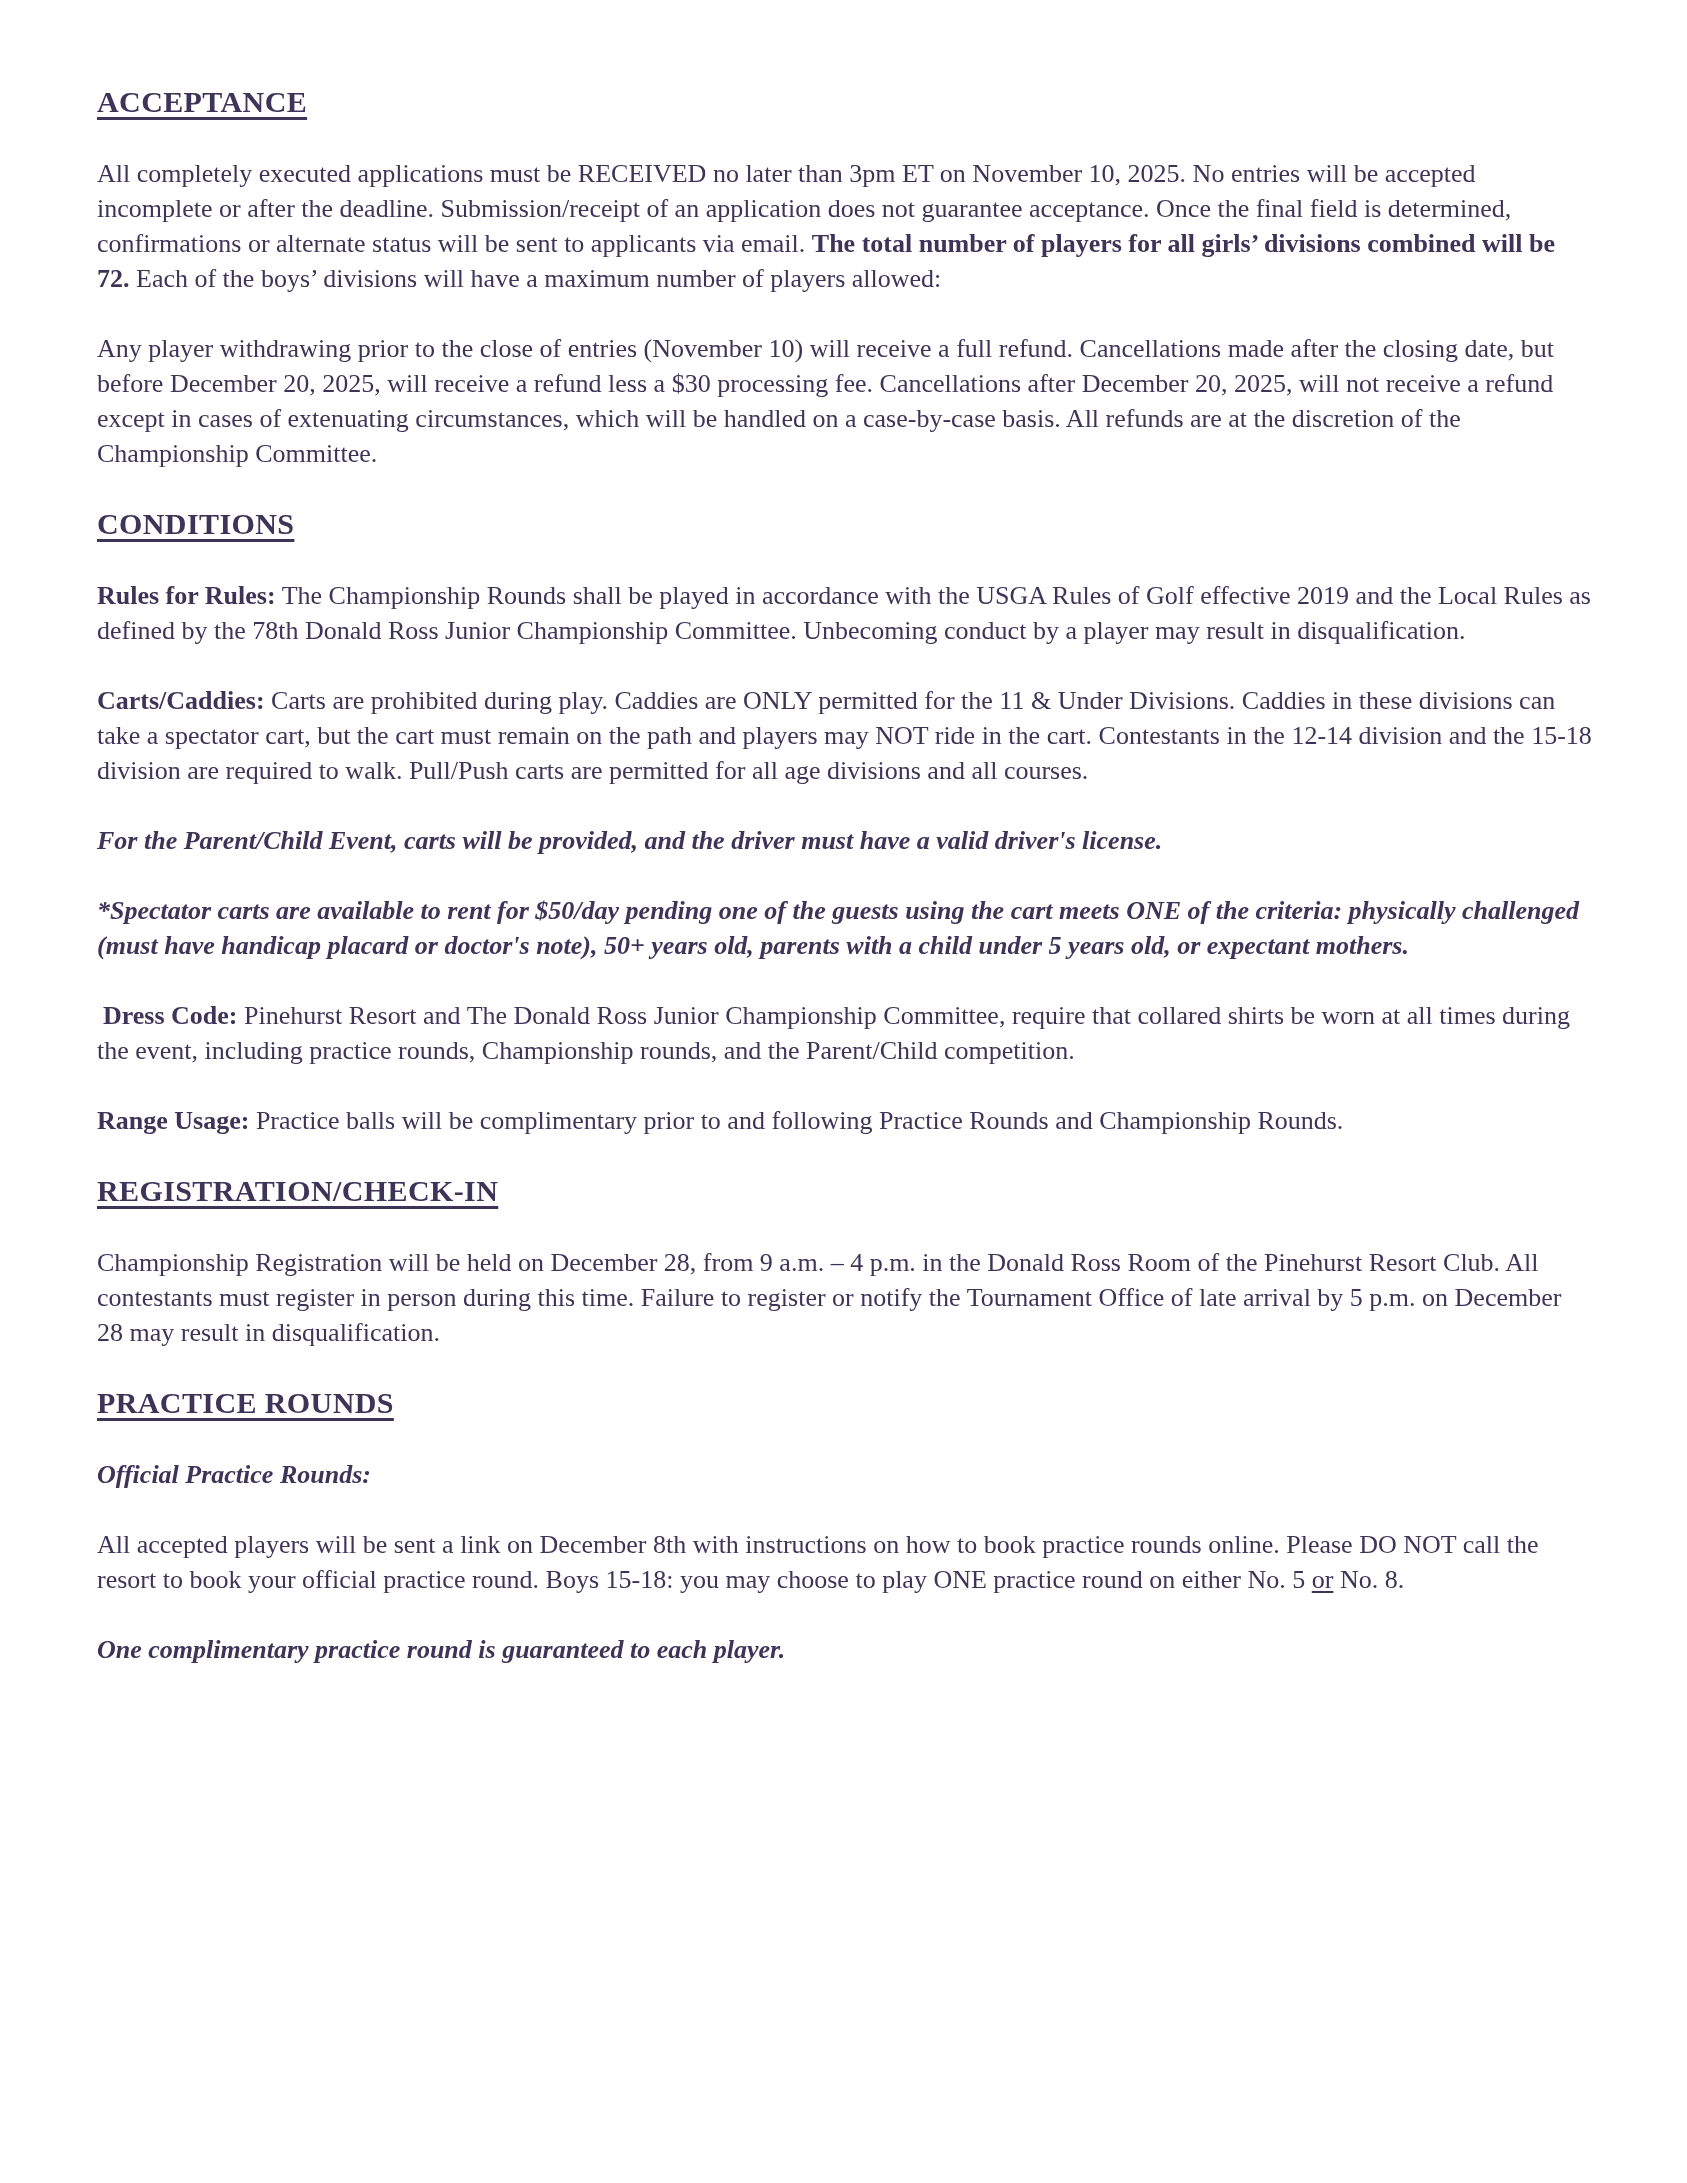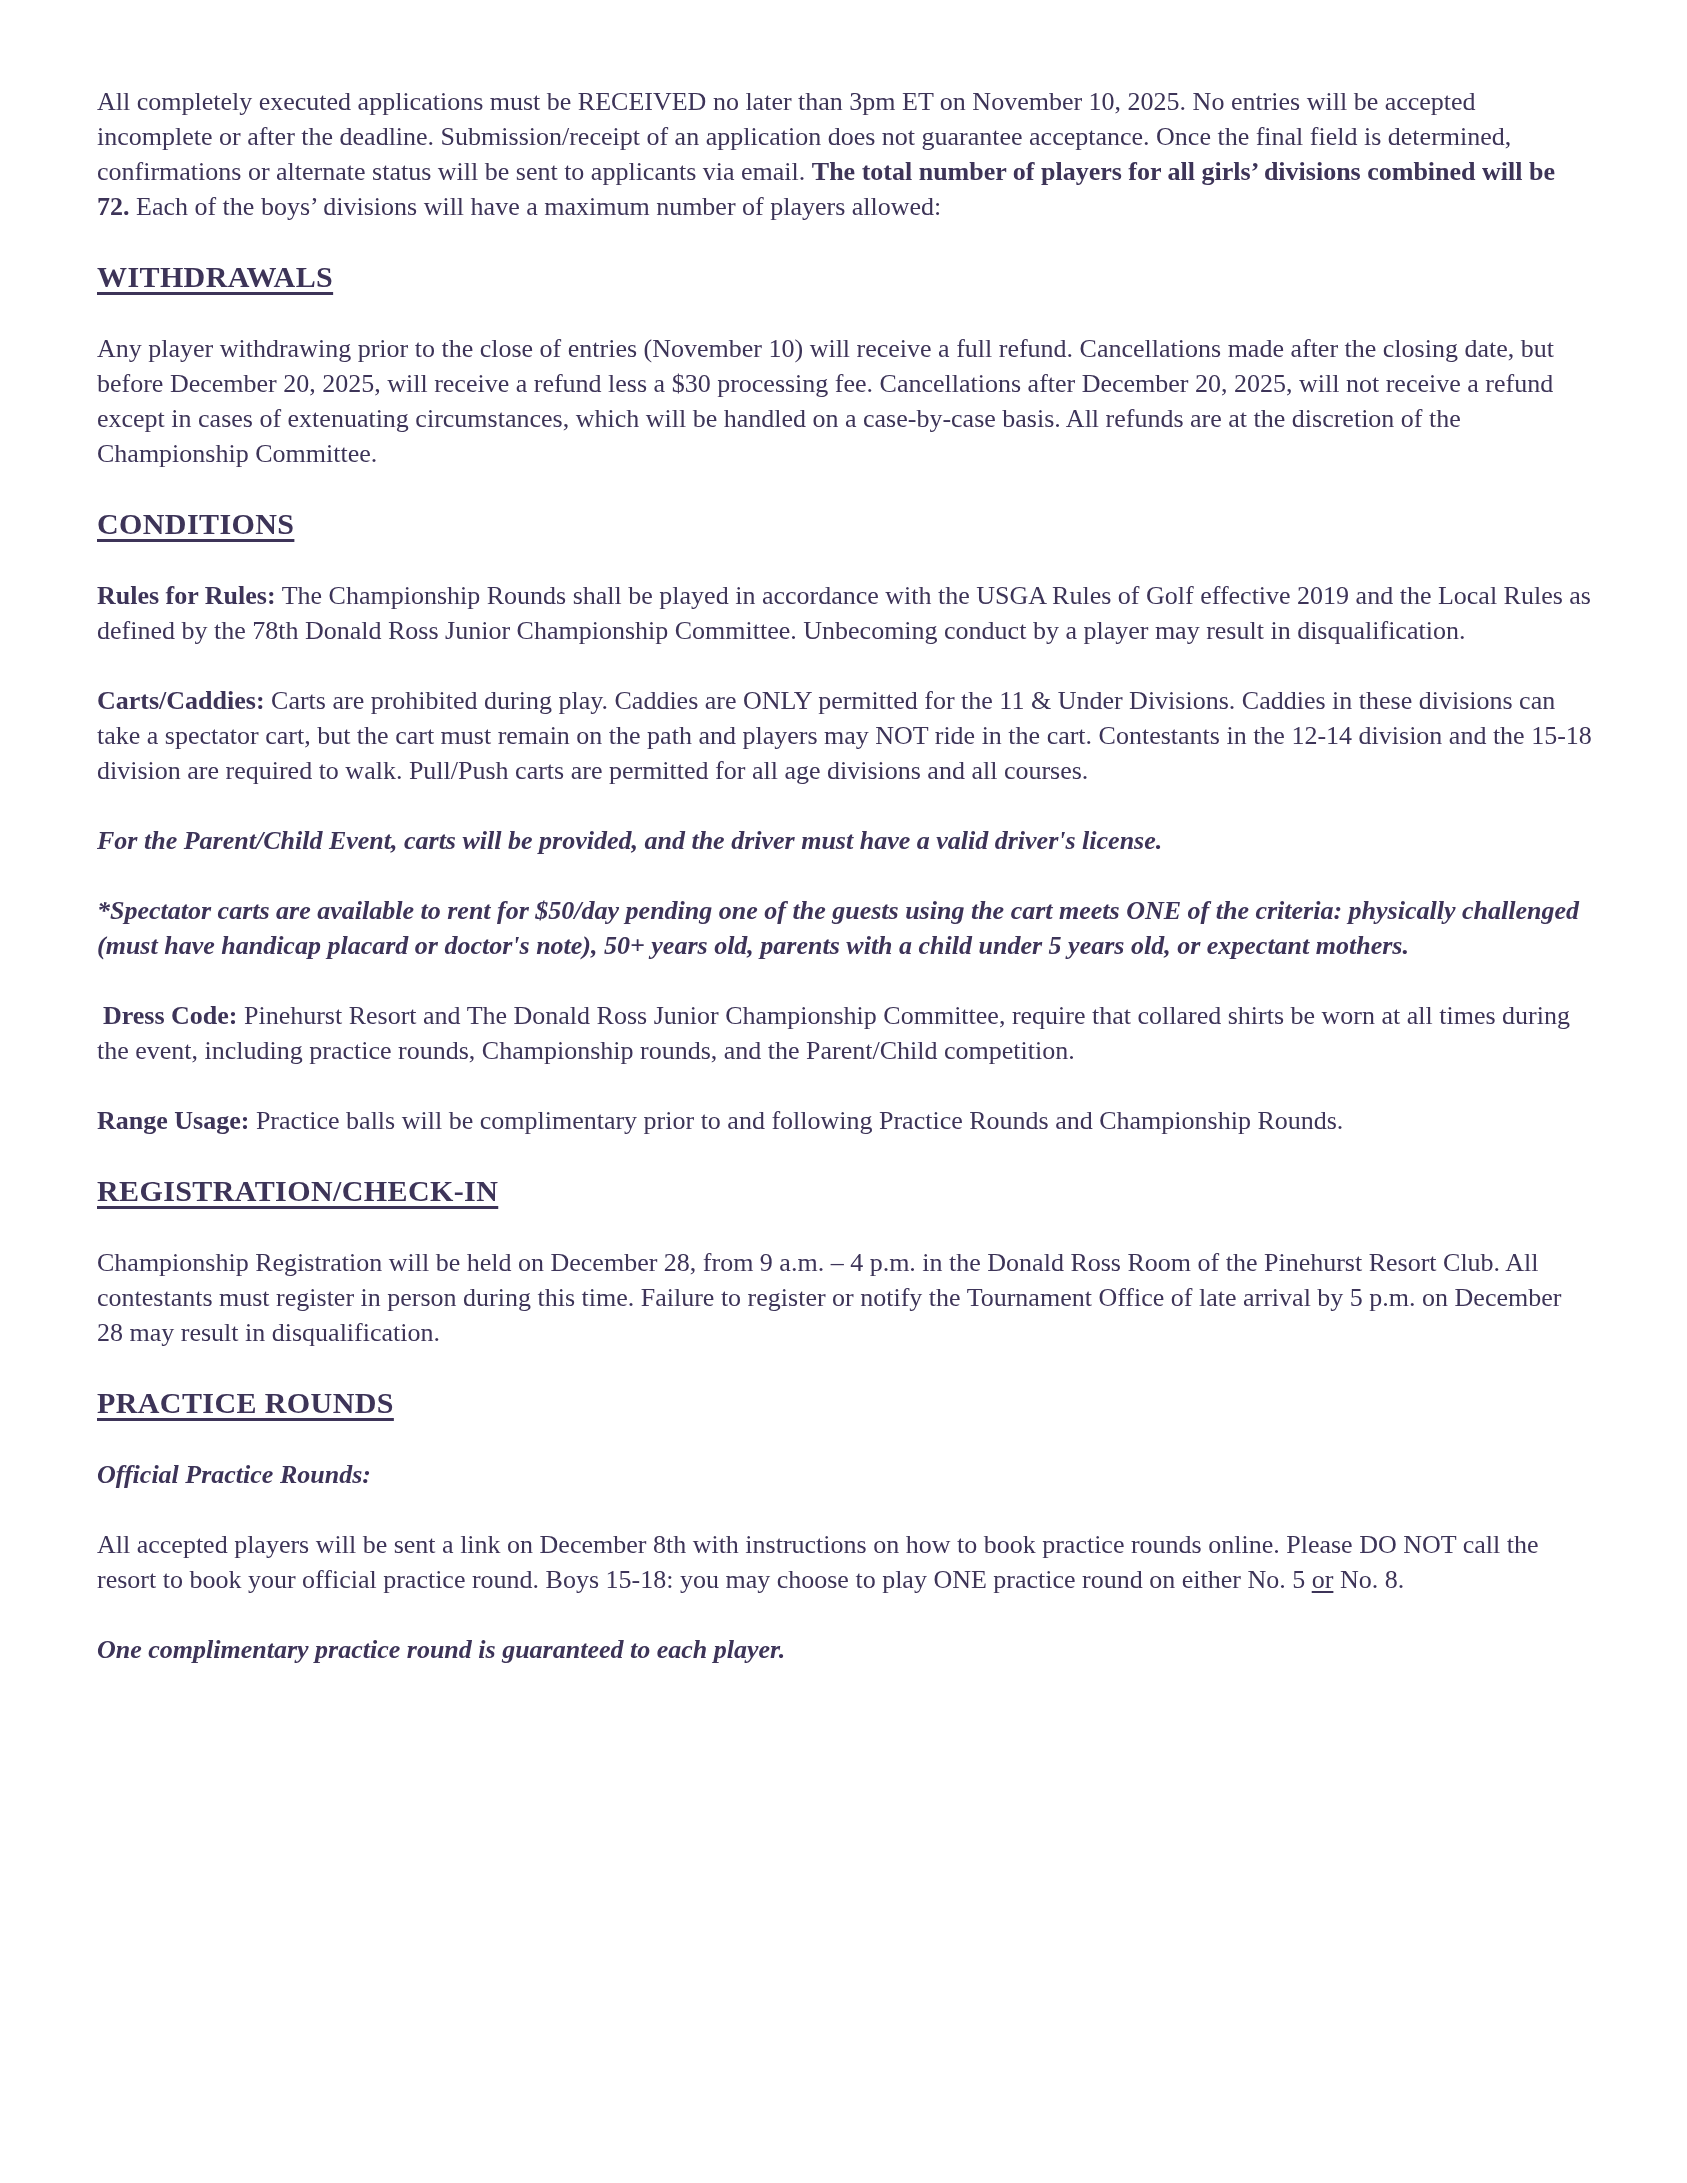--- a/index.html
+++ b/index.html
@@ -44,25 +44,25 @@
   .bold-para { font-weight: bold; font-style: italic; }
   .bold-italic-para { font-weight: bold; font-style: italic; }
   .indent-sm { text-indent: 5.9px; }
   .u { text-decoration: underline; text-underline-offset: 3.4px; }
 </style>
 </head>
 <body>
 
 <div class="page">
 
+  <h2><span class="hu">ACCEPTANCE</span></h2>
 
   <p><span>All completely executed applications must be RECEIVED no later than 3pm ET on November 10, 2025. No entries will be accepted incomplete or after the deadline. Submission/receipt of an application does not guarantee acceptance. Once the final field is determined, confirmations or alternate status will be sent to applicants via email. </span><strong>The total number of players for all girls’ divisions combined will be 72.</strong><span> Each of the boys’ divisions will have a maximum number of players allowed:</span></p>
 
 
-  <h2><span class="hu">WITHDRAWALS</span></h2>
 
   <p>Any player withdrawing prior to the close of entries (November 10) will receive a full refund. Cancellations made after the closing date, but before December 20, 2025, will receive a refund less a $30 processing fee. Cancellations after December 20, 2025, will not receive a refund except in cases of extenuating circumstances, which will be handled on a case-by-case basis. All refunds are at the discretion of the Championship Committee.</p>
 
   <h2><span class="hu">CONDITIONS</span></h2>
 
   <p><strong>Rules for Rules:</strong><span> The Championship Rounds shall be played in accordance with the USGA Rules of Golf effective 2019 and the Local Rules as defined by the 78th Donald Ross Junior Championship Committee. Unbecoming conduct by a player may result in disqualification.</span></p>
 
   <p><strong>Carts/Caddies:</strong><span> Carts are prohibited during play. Caddies are ONLY permitted for the 11 &amp; Under Divisions. Caddies in these divisions can take a spectator cart, but the cart must remain on the path and players may NOT ride in the cart. Contestants in the 12-14 division and the 15-18 division are required to walk. Pull/Push carts are permitted for all age divisions and all courses.</span></p>
 
   <p class="bold-para">For the Parent/Child Event, carts will be provided, and the driver must have a valid driver's license.</p>

